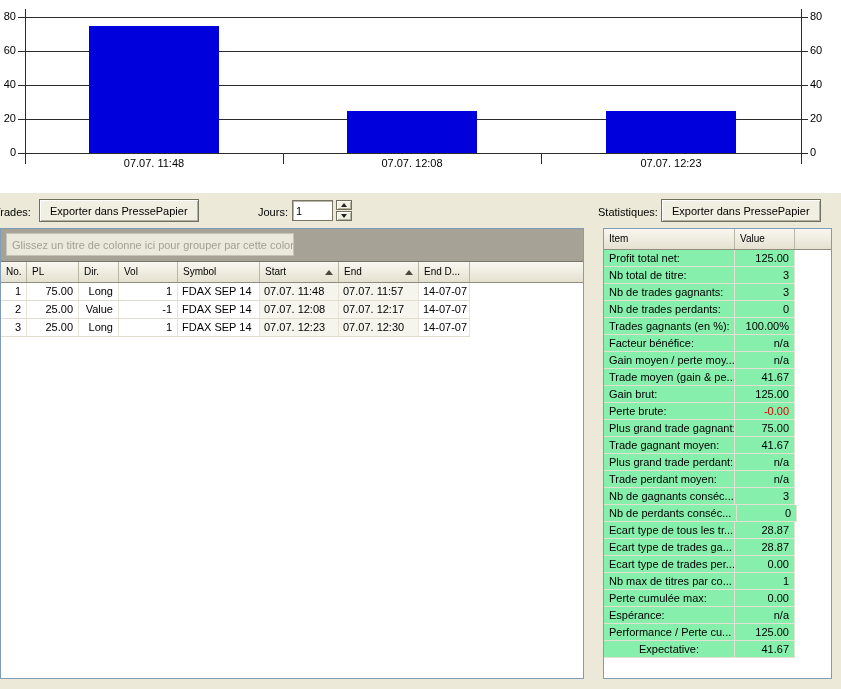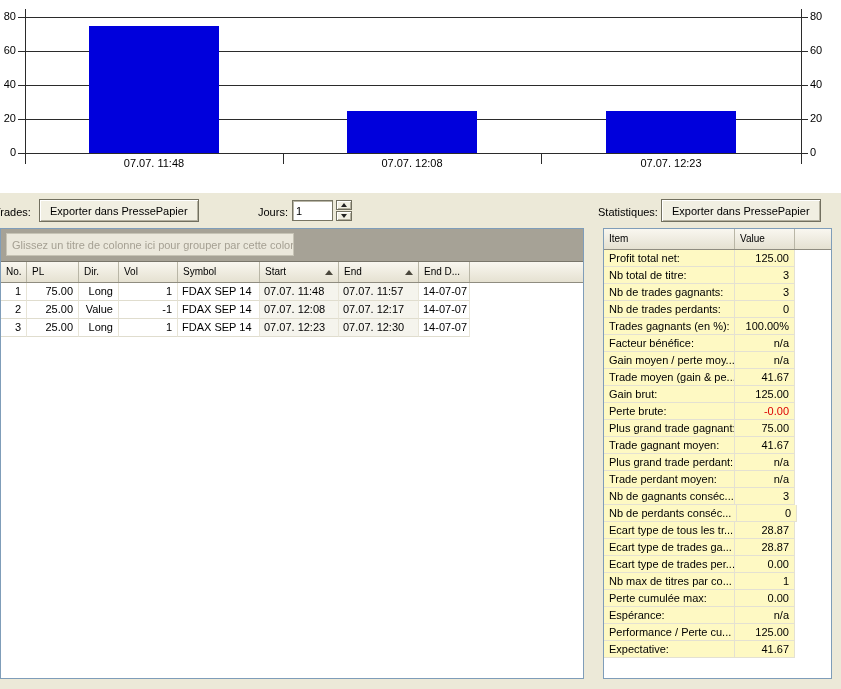--- a/index.html
+++ b/index.html
@@ -56,21 +56,21 @@
   .th .sortarrow{position:absolute;right:5px;top:8px;width:0;height:0;
     border-left:4px solid transparent;border-right:4px solid transparent;border-bottom:5px solid #4A473C;}
   .th.filler{border-right:none;flex:1;}
   .trow{display:flex;height:18px;}
   .td{box-sizing:border-box;border-right:1px solid #E8E5D8;border-bottom:1px solid #E0DDCE;
     padding:2px 5px 0 4px;white-space:nowrap;overflow:hidden;font-size:11px;background:#fff;}
   .td.r{text-align:right;}
   .td.sorted{background:#F5F4ED;}
   .srow{display:flex;height:17px;}
   .sc{box-sizing:border-box;border-right:1px solid #E4E1D2;border-bottom:1px solid #E4E1D2;
-    padding:2px 5px 0 5px;white-space:nowrap;overflow:hidden;font-size:11px;background:#fef9c3;}
+    padding:2px 5px 0 5px;white-space:nowrap;overflow:hidden;font-size:11px;background:#86efac;}
   .sc.val{text-align:right;}
 </style>
 </head>
 <body>
 
 <div id="screen">
 
   <div id="chart">
       <div class="gridline" style="left: 25px; top: 153px; width: 776px;"></div>
       <div class="tick" style="left: 18px; top: 153px; width: 7px; height: 1px;"></div>
@@ -267,19 +267,19 @@
         </div>
         <div class="srow">
           <div class="sc" style="width: 131px;">Espérance:</div>
           <div class="sc val" style="width: 60px;">n/a</div>
         </div>
         <div class="srow">
           <div class="sc" style="width: 131px;">Performance / Perte cu...</div>
           <div class="sc val" style="width: 60px;">125.00</div>
         </div>
         <div class="srow">
-          <div class="sc" style="width: 131px;">Expectative:</div>
+          <div class="sc" style="width: 131px; text-align: center;">Expectative:</div>
           <div class="sc val" style="width: 60px;">41.67</div>
         </div>
       </div>
   </div>
 
 </div>
 
 </body></html>

